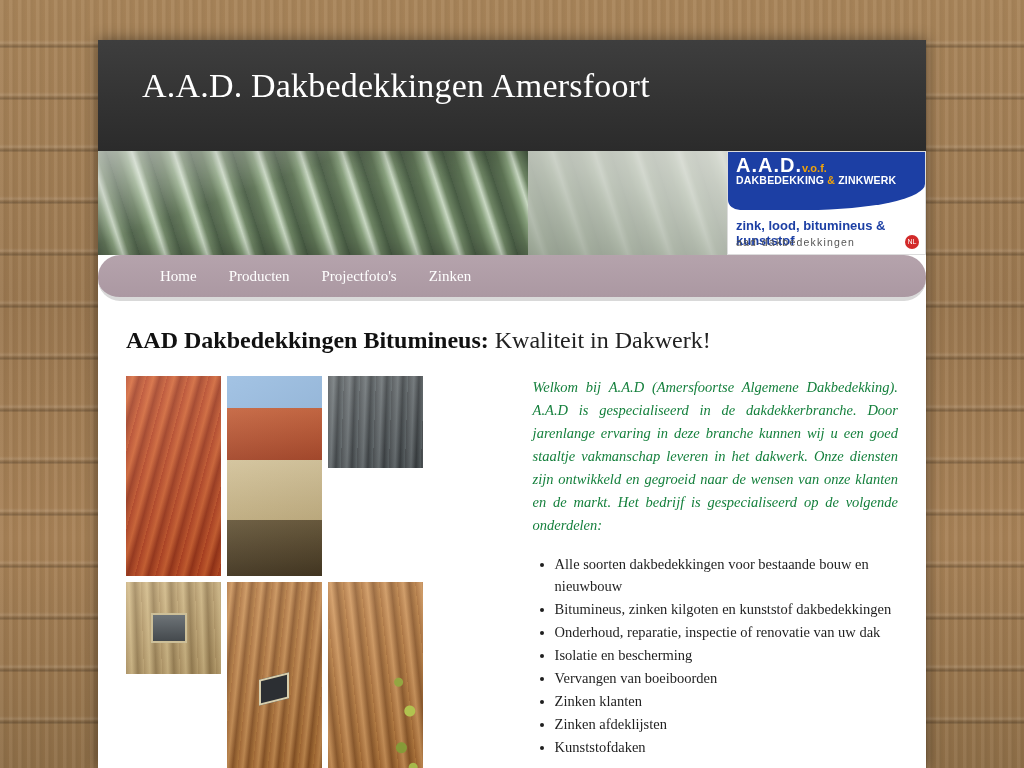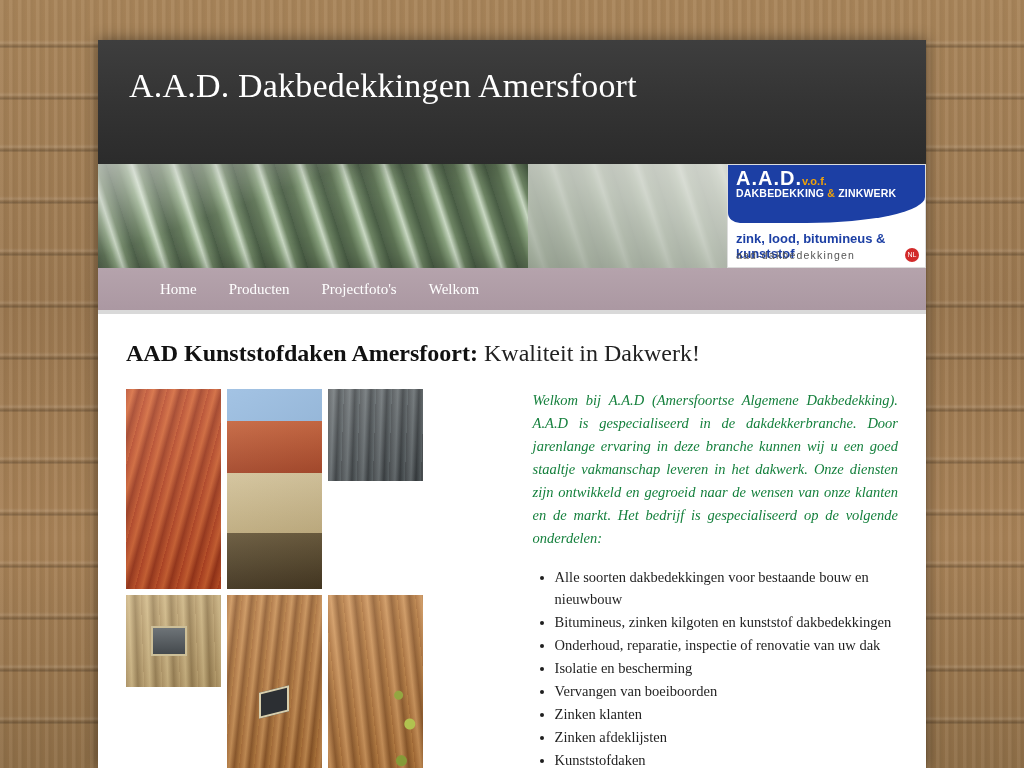--- a/index.html
+++ b/index.html
@@ -38,23 +38,23 @@
     top: 40px;
     width: 828px;
     height: 728px;
     background: #ffffff;
     box-shadow: 0 0 14px rgba(0,0,0,0.45);
     overflow: hidden;
   }
 
   
   .site-header {
-    height: 124px;
+    height: 111px;
     background: linear-gradient(180deg, #3e3e3e 0%, #343434 50%, #2b2b2b 100%);
-    padding: 26px 28px 0 31px;
+    padding: 26px 28px 0 44px;
     box-sizing: border-box;
   }
   .site-title {
     color: #ffffff;
     font-size: 34px;
     font-weight: normal;
     letter-spacing: 0.2px;
     margin: 0;
     line-height: 40px;
   }
@@ -189,20 +189,21 @@
 
   
   .nav {
     height: 46px;
     background: linear-gradient(180deg, #b5a3ac 0%, #ab98a2 100%);
     border-bottom: 4px solid #d9d9d9;
     display: flex;
     align-items: center;
     padding-left: 62px;
     box-sizing: border-box;
+    border-radius: 22px;
   }
   .nav-item {
     color: #ffffff;
     font-size: 15px;
     margin-right: 32px;
     cursor: pointer;
     font-family: "Liberation Serif", serif;
   }
 
   
@@ -356,26 +357,26 @@
       <div class="logo-sub2">zink, lood, bitumineus &amp; kunststof</div>
       <div class="logo-url">aad-dakbedekkingen</div>
       <div class="logo-badge">NL</div>
     </div>
   </div>
 
   <div class="nav">
     <div class="nav-item">Home</div>
     <div class="nav-item">Producten</div>
     <div class="nav-item">Projectfoto's</div>
-    <div class="nav-item">Welkom</div>
+    <div class="nav-item">Zinken</div>
   </div>
 
   <div class="content">
     <h2 class="headline">
-      <strong>AAD Kunststofdaken Amersfoort:</strong><span> Kwaliteit in Dakwerk!</span>
+      <strong>AAD Dakbedekkingen Bitumineus:</strong><span> Kwaliteit in Dakwerk!</span>
     </h2>
 
     <div class="cols">
 
       <div class="gallery">
         <div class="tile t1 ph-terracotta"></div>
         <div class="tile t2 ph-house"></div>
         <div class="tile t3 ph-slate-dark"></div>
         <div class="tile t4 ph-shingle-light">
           <div class="tile-dormer"></div>

